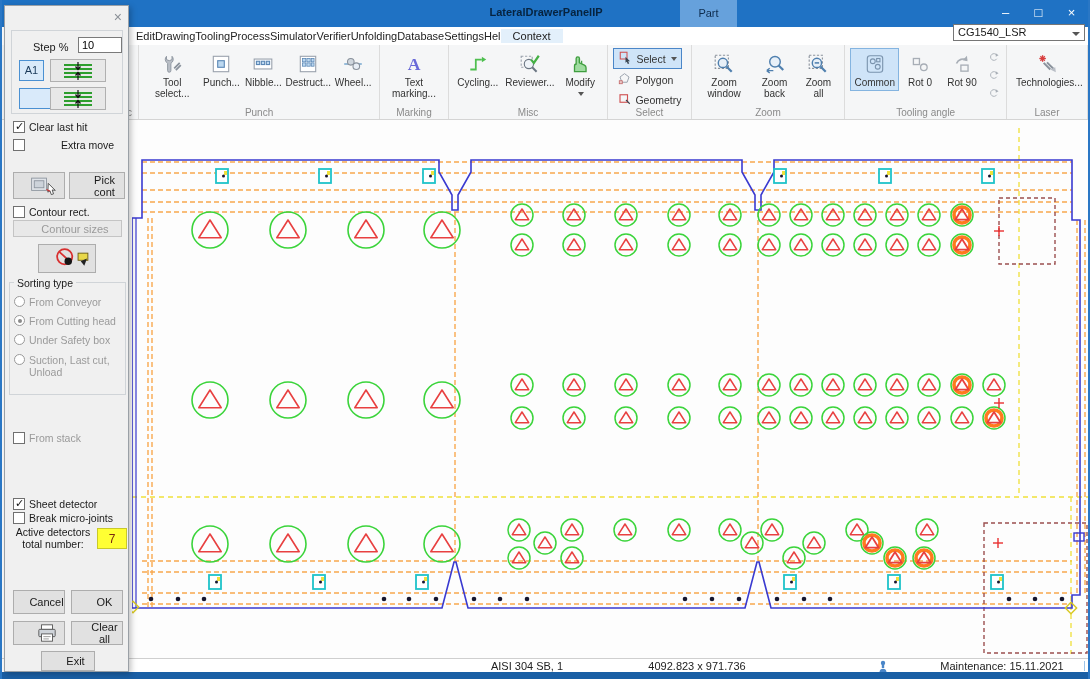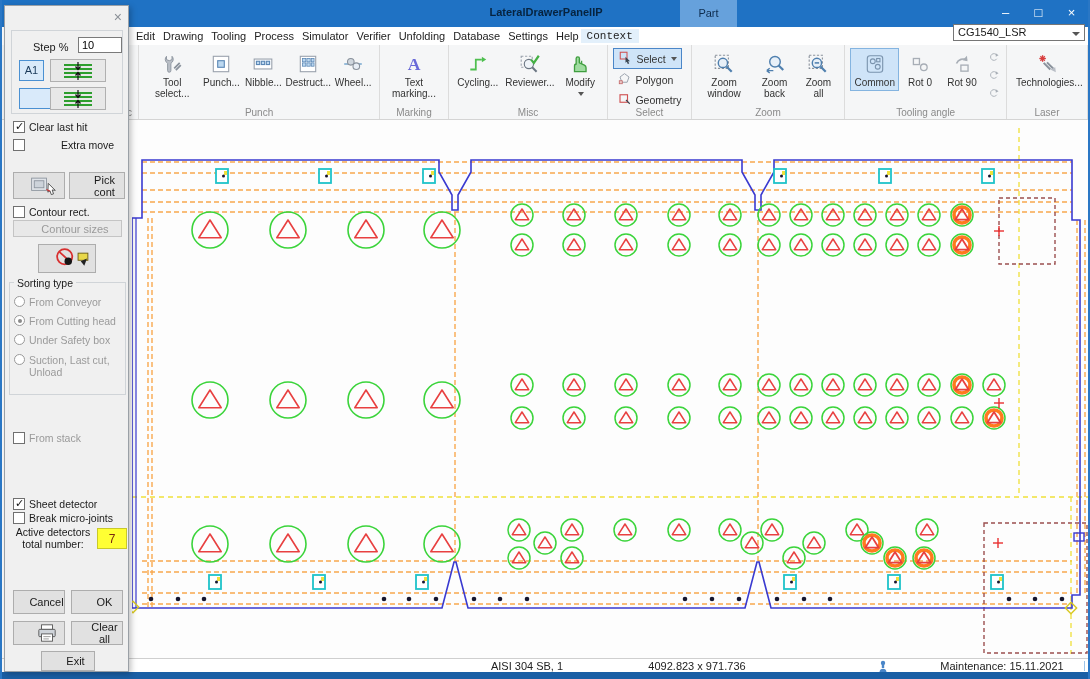--- a/index.html
+++ b/index.html
@@ -8,23 +8,23 @@
   #win { position:relative; width:1090px; height:679px; border-left:2px solid #2a77c5; border-right:2px solid #2a77c5; background:#f5f6f7; overflow:hidden; }
 
   
   #titlebar { position:absolute; left:0; top:0; width:100%; height:27px; background:#1f72c4; }
   #title-text { position:absolute; left:2px; right:0; top:6px; text-align:center; color:#06233f; font-weight:bold; font-size:11px; }
   #part-tab { position:absolute; left:678px; top:0; width:57px; height:27px; background:#66a1dc; color:#0d2c4e; text-align:center; line-height:27px; font-size:11px; }
   .winbtn { position:absolute; top:0; width:33px; height:27px; color:#fff; text-align:center; line-height:25px; font-size:13px; }
   #btn-min { right:66px; } #btn-max { right:33px; } #btn-close { right:0; }
 
   
-  #menubar { position:absolute; left:0; top:27px; width:100%; height:18px; background:#fff; display:flex; align-items:center; gap:8px; padding-left:134px; }
+  #menubar { position:absolute; left:0; top:27px; width:100%; height:18px; background:#fff; display:flex; align-items:center; gap:0; padding-left:134px; }
   .menu-item { font-size:11px; color:#222; white-space:nowrap; }
-  .menu-item.ctx { background:#e3f0fb; padding:1px 6px; margin-left:-6px;font-family:Liberation Mono, monospace; }
+  .menu-item.ctx { background:#e3f0fb; padding:1px 12px; margin-left:-6px; }
   #machine-combo { position:absolute; right:3px; top:24px; width:132px; height:17px; background:#fff; border:1px solid #767676; padding:1px 14px 1px 4px; font-size:11px; }
   #machine-combo .arr { position:absolute; right:4px; top:7px; width:0; height:0; border-left:4px solid transparent; border-right:4px solid transparent; border-top:4px solid #555; }
 
   
   #ribbon { position:absolute; left:0; top:45px; width:100%; height:75px; background:#f5f6f7; border-bottom:1px solid #d4d4d4; display:flex; align-items:stretch; padding-left:56px; }
   .rgroup { position:relative; border-right:1px solid #dcdcdc; padding:3px 5px 13px 5px; }
   .rbtns { display:flex; align-items:flex-start; height:58px; }
   .rlabel { position:absolute; left:0; right:0; bottom:1px; text-align:center; color:#8a8a8a; font-size:10px; }
   .rgroup.clipped { width:96px; }
   .rgroup.clipped .rbtns { justify-content:flex-end; }

